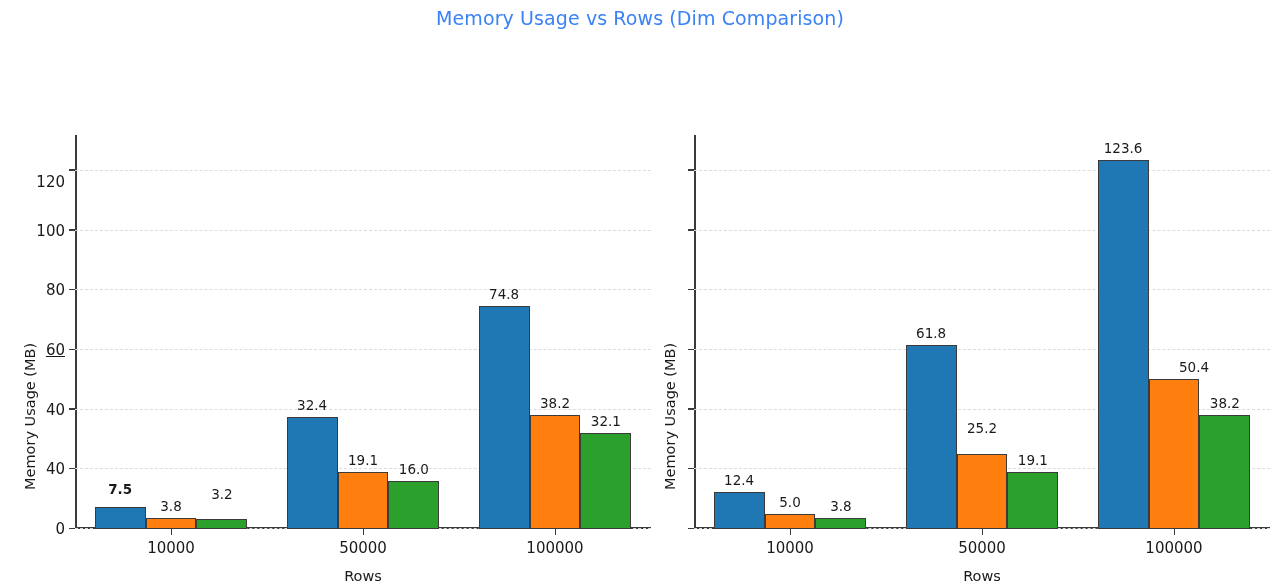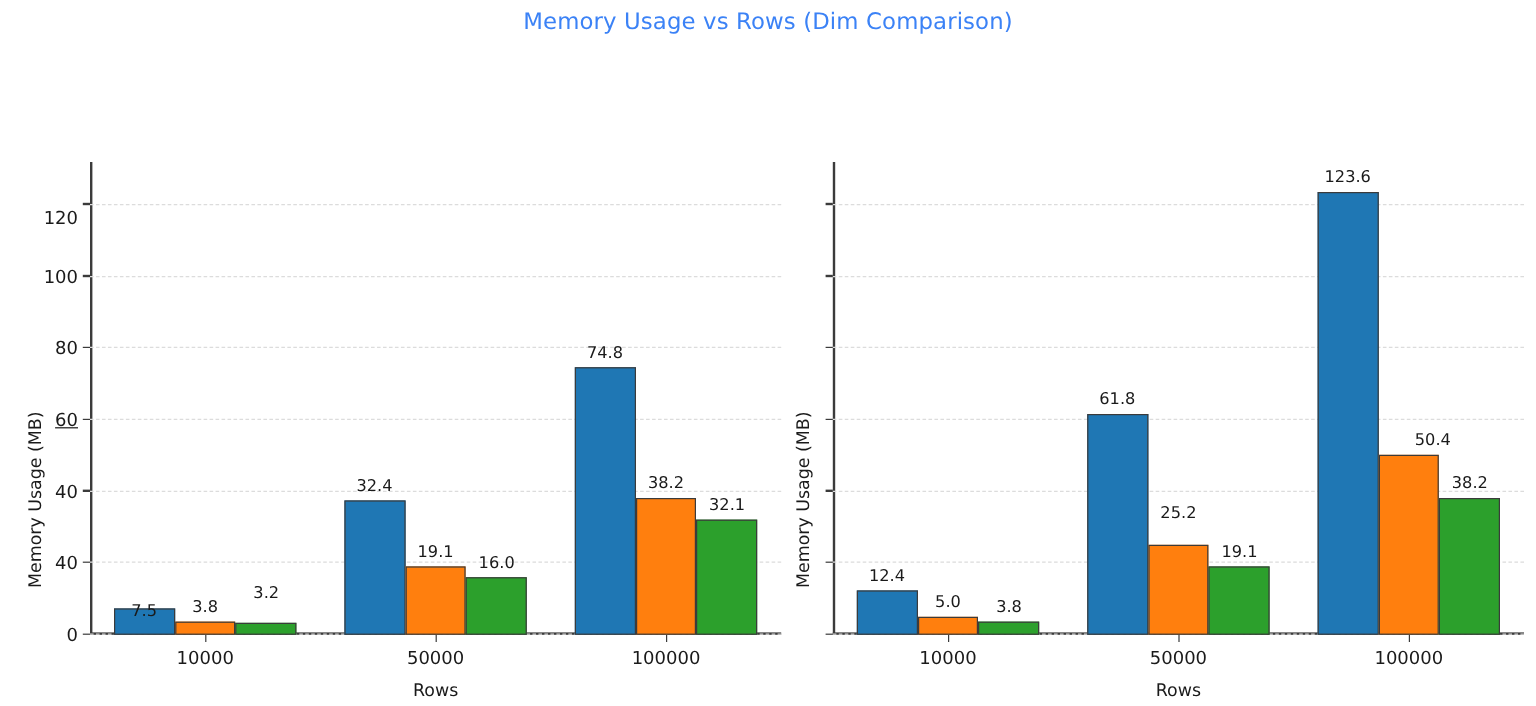--- a/index.html
+++ b/index.html
@@ -211,21 +211,21 @@
         <div class="ytick-label" style="bottom: 238.788px; transform: translateY(50%);">80</div>
         <div class="gridline" style="bottom: 298.485px;"></div>
         <div class="ytick-mark" style="bottom: 298.485px;"></div>
         <div class="ytick-label" style="bottom: 298.485px; transform: translateY(50%);">100</div>
         <div class="gridline" style="bottom: 358.182px;"></div>
         <div class="ytick-mark" style="bottom: 358.182px;"></div>
         <div class="ytick-label" style="bottom: 347px; transform: translateY(50%); margin-top: 40px;">120</div>
         <div class="xtick-mark" style="left: 96px;"></div>
         <div class="xtick-label" style="left: 96px;">10000</div>
         <div class="bar" style="left: 19.68px; width: 50.88px; height: 22.3864px; background: rgb(31, 119, 180);"></div>
-        <div class="bar-value" style="left: 45.12px; bottom: 12px;">7.5</div>
+        <div class="bar-value" style="left: 45.12px; bottom: 32px; font-weight: bold;">7.5</div>
         <div class="bar" style="left: 70.56px; width: 50.88px; height: 11.3424px; background: rgb(255, 127, 14);"></div>
         <div class="bar-value" style="left: 96px; bottom: 15.3424px;">3.8</div>
         <div class="bar" style="left: 121.44px; width: 50.88px; height: 9.55152px; background: rgb(44, 160, 44);"></div>
         <div class="bar-value" style="left: 146.88px; bottom: 27px;">3.2</div>
         <div class="xtick-mark" style="left: 288px;"></div>
         <div class="xtick-label" style="left: 288px;">50000</div>
         <div class="bar" style="left: 211.68px; width: 50.88px; height: 111.633px; background: rgb(31, 119, 180);"></div>
         <div class="bar-value" style="left: 237.12px; bottom: 115.633px;">32.4</div>
         <div class="bar" style="left: 262.56px; width: 50.88px; height: 57.0106px; background: rgb(255, 127, 14);"></div>
         <div class="bar-value" style="left: 288px; bottom: 61.0106px;">19.1</div>

